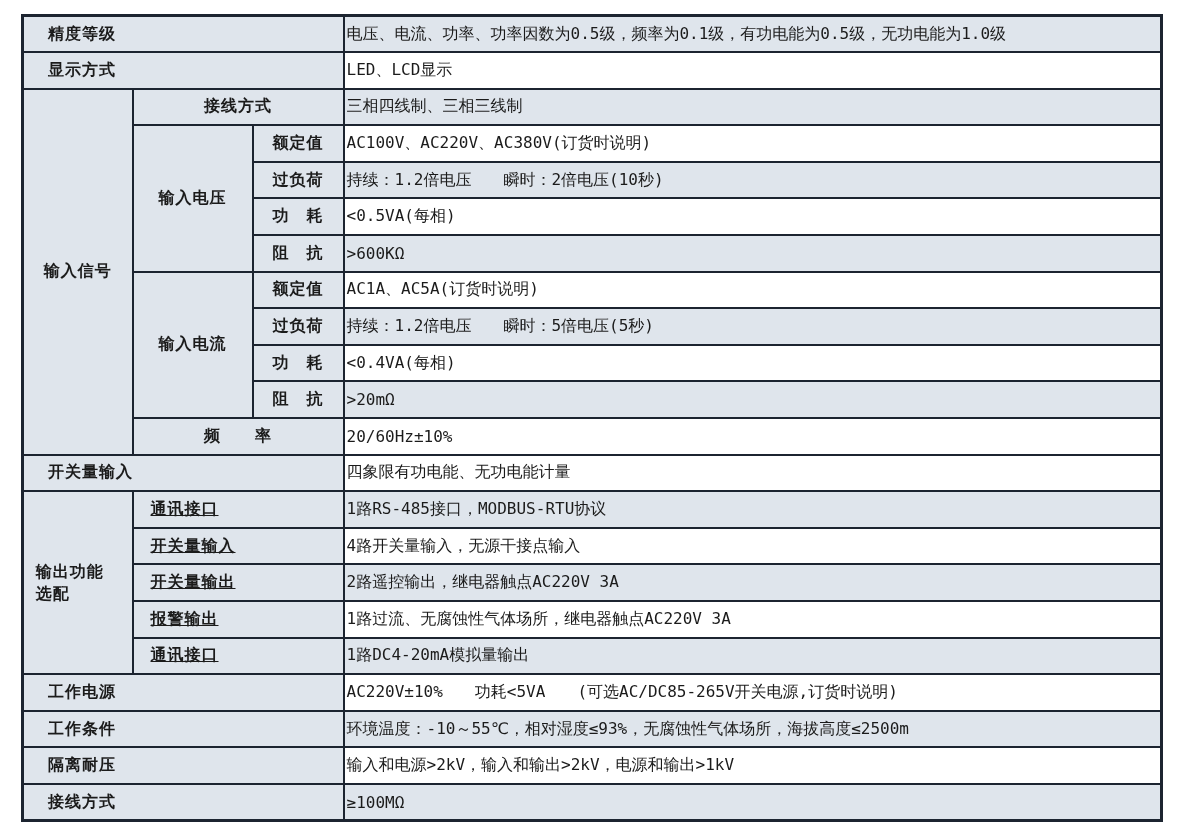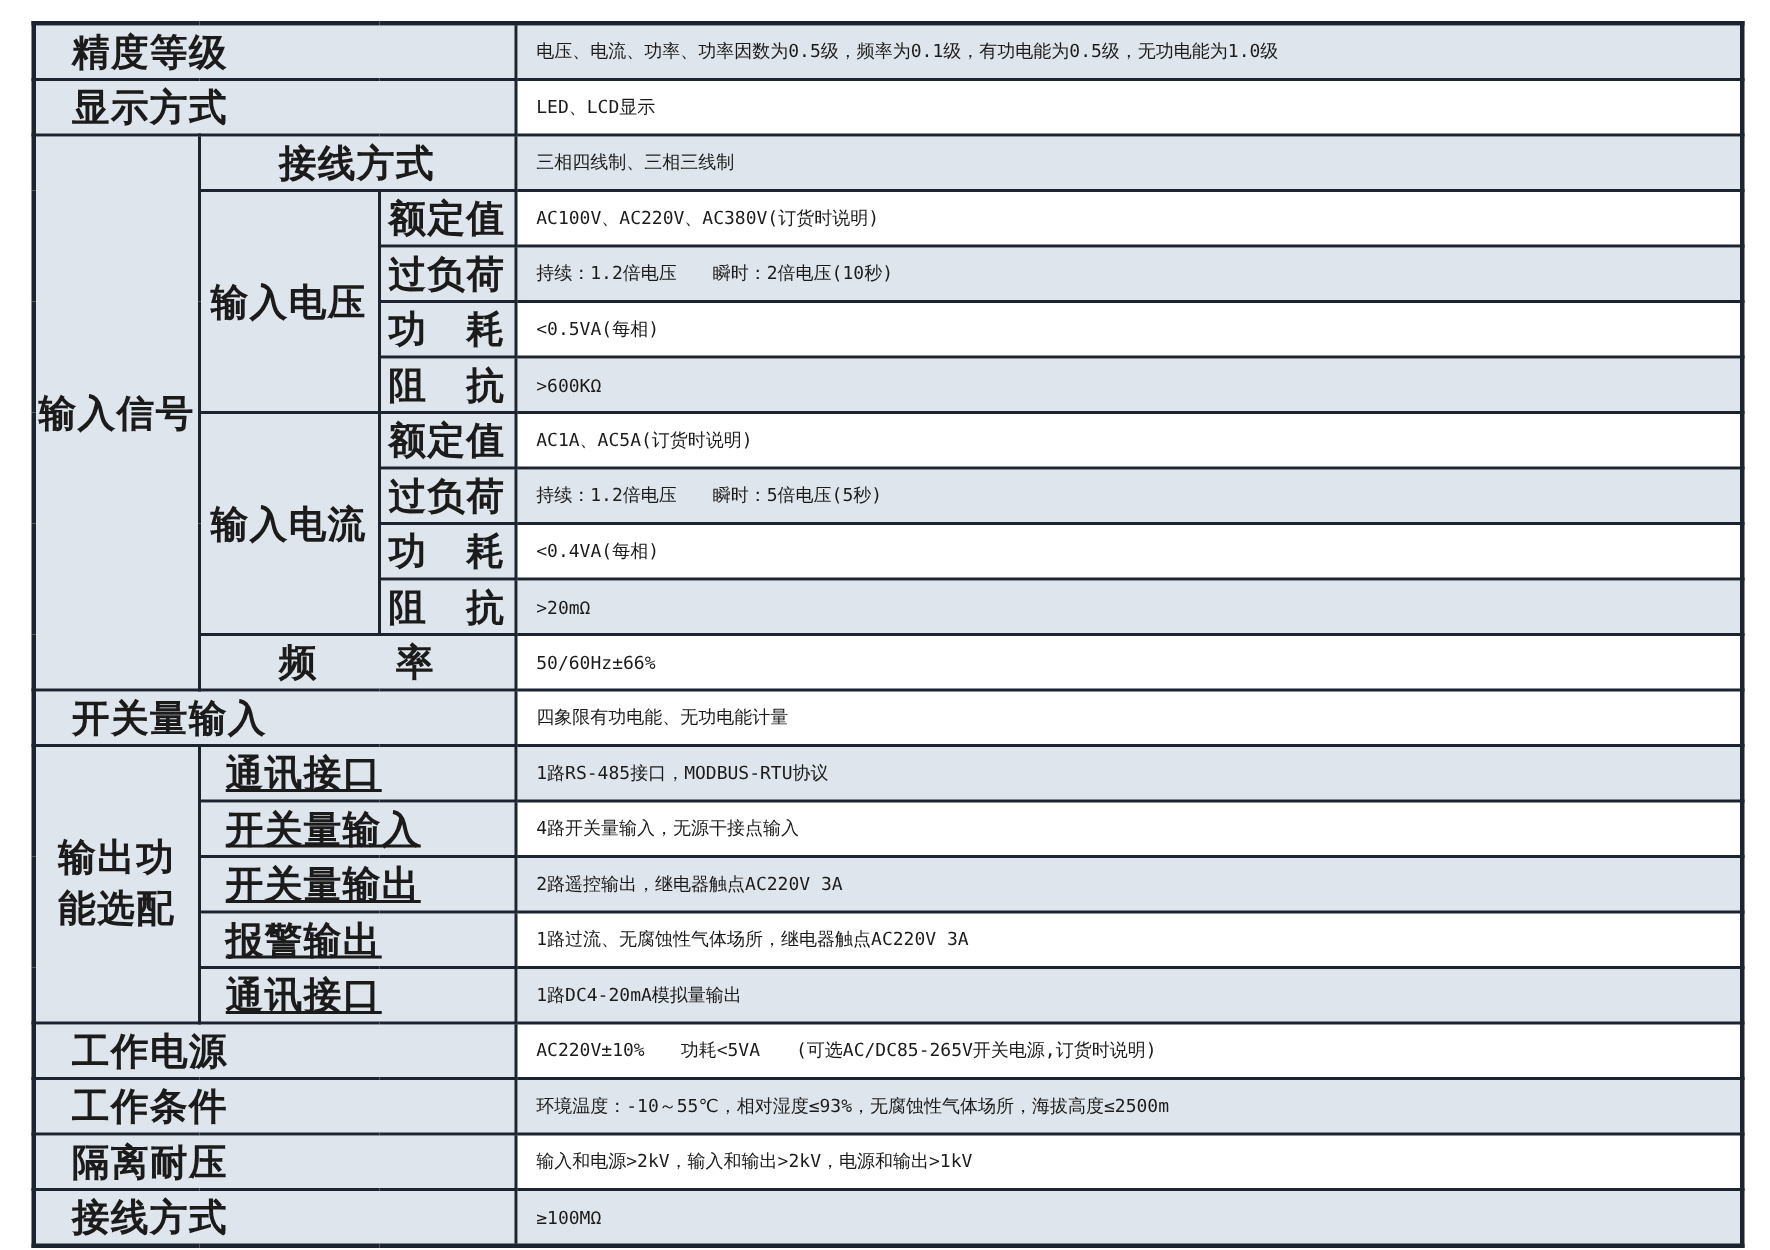--- a/index.html
+++ b/index.html
@@ -7,32 +7,32 @@
        font-family:"Liberation Sans",sans-serif;}
   .table-wrap{position:absolute;left:21px;top:14px;}
   table{border-collapse:collapse;table-layout:fixed;width:1139px;
         border:3px solid var(--border,#1c2430);}
   td{border:2px solid var(--border,#1c2430);vertical-align:middle;
      overflow:hidden;white-space:nowrap;color:var(--text,#1b1b1b);}
   tr{height:36.6px;}
   
   .lab{background:var(--row-shade,#dfe5ec);
        font-family:"Liberation Sans",sans-serif;
-       font-weight:bold;font-size:25px;letter-spacing:1px;}
+       font-weight:bold;font-size:16px;letter-spacing:1px;}
   
   .val{background:var(--row-white,#ffffff);
        font-family:"DejaVu Sans Mono","DejaVu Sans",monospace;
-       font-size:12px;padding-left:13px;}
+       font-size:16px;padding-left:2px;}
   .val.g{background:var(--row-shade,#dfe5ec);}
   .c{text-align:center;}
   .pl24{padding-left:24px;}
   .pl17{padding-left:17px;text-decoration:underline;}
   .wrap2{white-space:normal;}
   .narrow{display:inline-block;max-width:84px;line-height:1.35;
-          white-space:normal;text-align:center;}
+          white-space:normal;text-align:left;}
 </style>
 </head>
 <body>
 
 <div class="table-wrap">
   <table>
     <colgroup>
       <col style="width:110px">
         <col style="width:120px">
       <col style="width:91px">
@@ -87,21 +87,21 @@
       <td class="lab c">功　耗</td>
       <td class="val">&lt;0.4VA(每相)</td>
     </tr>
     <tr>
       <td class="lab c">阻　抗</td>
       <td class="val g">&gt;20mΩ</td>
     </tr>
 
     <tr>
       <td colspan="2" class="lab c">频　　率</td>
-      <td class="val">50/60Hz±66%</td>
+      <td class="val">20/60Hz±10%</td>
     </tr>
 
     <tr>
       <td colspan="3" class="lab pl24">开关量输入</td>
       <td class="val">四象限有功电能、无功电能计量</td>
     </tr>
 
     <tr>
       <td rowspan="5" class="lab c wrap2">
         <span class="narrow">输出功能选配</span>

